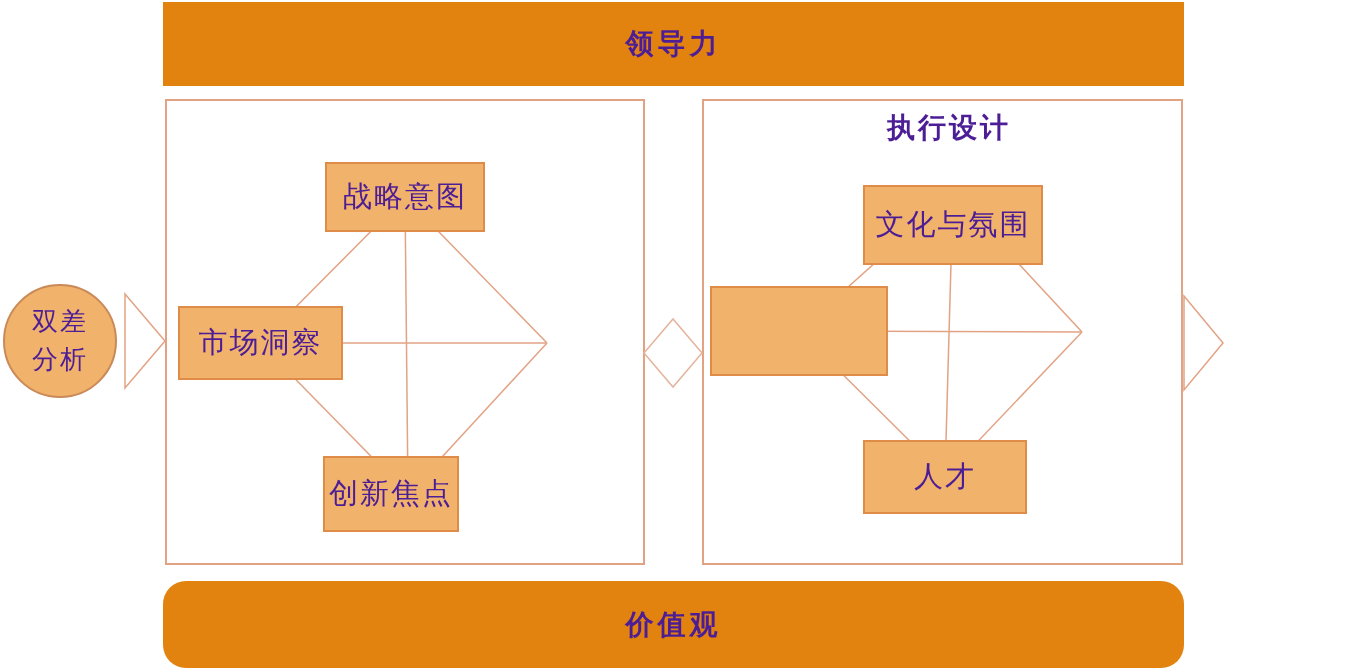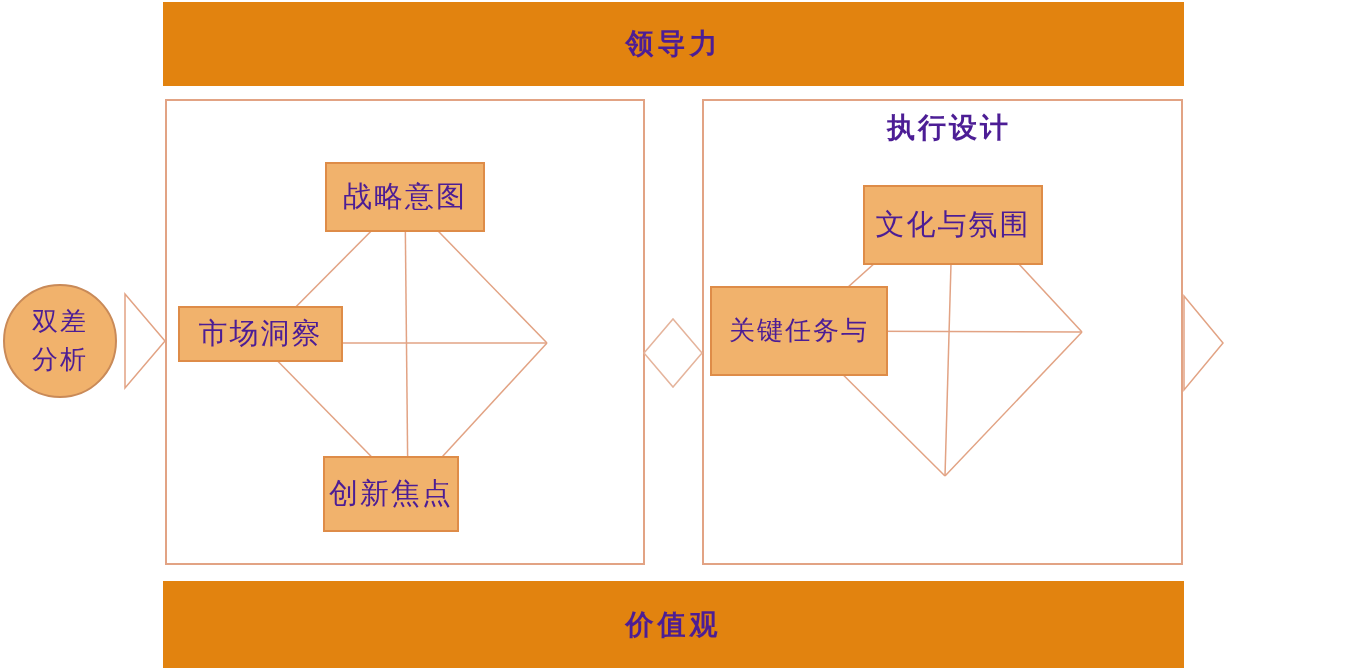--- a/index.html
+++ b/index.html
@@ -16,21 +16,21 @@
     position: absolute;
     background: #E2830F;
     display: flex;
     align-items: center;
     justify-content: center;
     font-size: 28px;
     font-weight: bold;
     letter-spacing: 4px;
   }
   .bar-top    { left: 163px; top: 2px;   width: 1021px; height: 84px; }
-  .bar-bottom { left: 163px; top: 581px; width: 1021px; height: 87px; }
+  .bar-bottom { left: 163px; top: 581px; width: 1021px; height: 87px; border-radius: 23px; }
   .panel {
     position: absolute;
     top: 99px;
     height: 466px;
     border: 2px solid #E2A384;
     box-sizing: border-box;
     background: #ffffff;
   }
   .panel-left  { left: 165px; width: 480px; }
   .panel-right { left: 702px; width: 481px; }
@@ -60,21 +60,21 @@
     display: flex;
     flex-direction: column;
     align-items: center;
     justify-content: center;
     font-size: 29px;
     line-height: 1.3;
     text-align: center;
     letter-spacing: 2px;
   }
   .n-strategy-intent  { left: 325px;  top: 162px; width: 160px; height: 70px; }
-  .n-market-insight   { left: 178px;  top: 306px; width: 165px; height: 56px; }
+  .n-market-insight   { left: 178px;  top: 306px; width: 165px; height: 74px; }
   .n-business-design  { left: 464px;  top: 306px; width: 166px; height: 74px; }
   .n-innovation-focus { left: 323px;  top: 456px; width: 136px; height: 76px; }
   .n-culture          { left: 863px;  top: 153px; width: 180px; height: 80px; margin-top: 32px; }
   .n-key-tasks        { left: 710px;  top: 286px; width: 178px; height: 90px; font-size: 26px; }
   .n-formal-org       { left: 1002px; top: 297px; width: 161px; height: 71px; }
   .n-talent           { left: 863px;  top: 440px; width: 164px; height: 74px; }
   .circle {
     position: absolute;
     background: #F1B26C;
     border: 2px solid #C98A58;
@@ -138,21 +138,23 @@
     <span>市场洞察</span>
   </div>
   <div class="node n-innovation-focus">
     <span>创新焦点</span>
   </div>
 
   <div class="node n-culture">
     <span>文化与氛围</span>
   </div>
   <div class="node n-key-tasks">
-    <span>关键任务与</span>
+  </div>
+  <div class="node n-talent">
+    <span>人才</span>
   </div>
 
   <div class="circle circle-left">
     <span>双差</span>
     <span>分析</span>
   </div>
 
 </div>
 
 </body></html>

